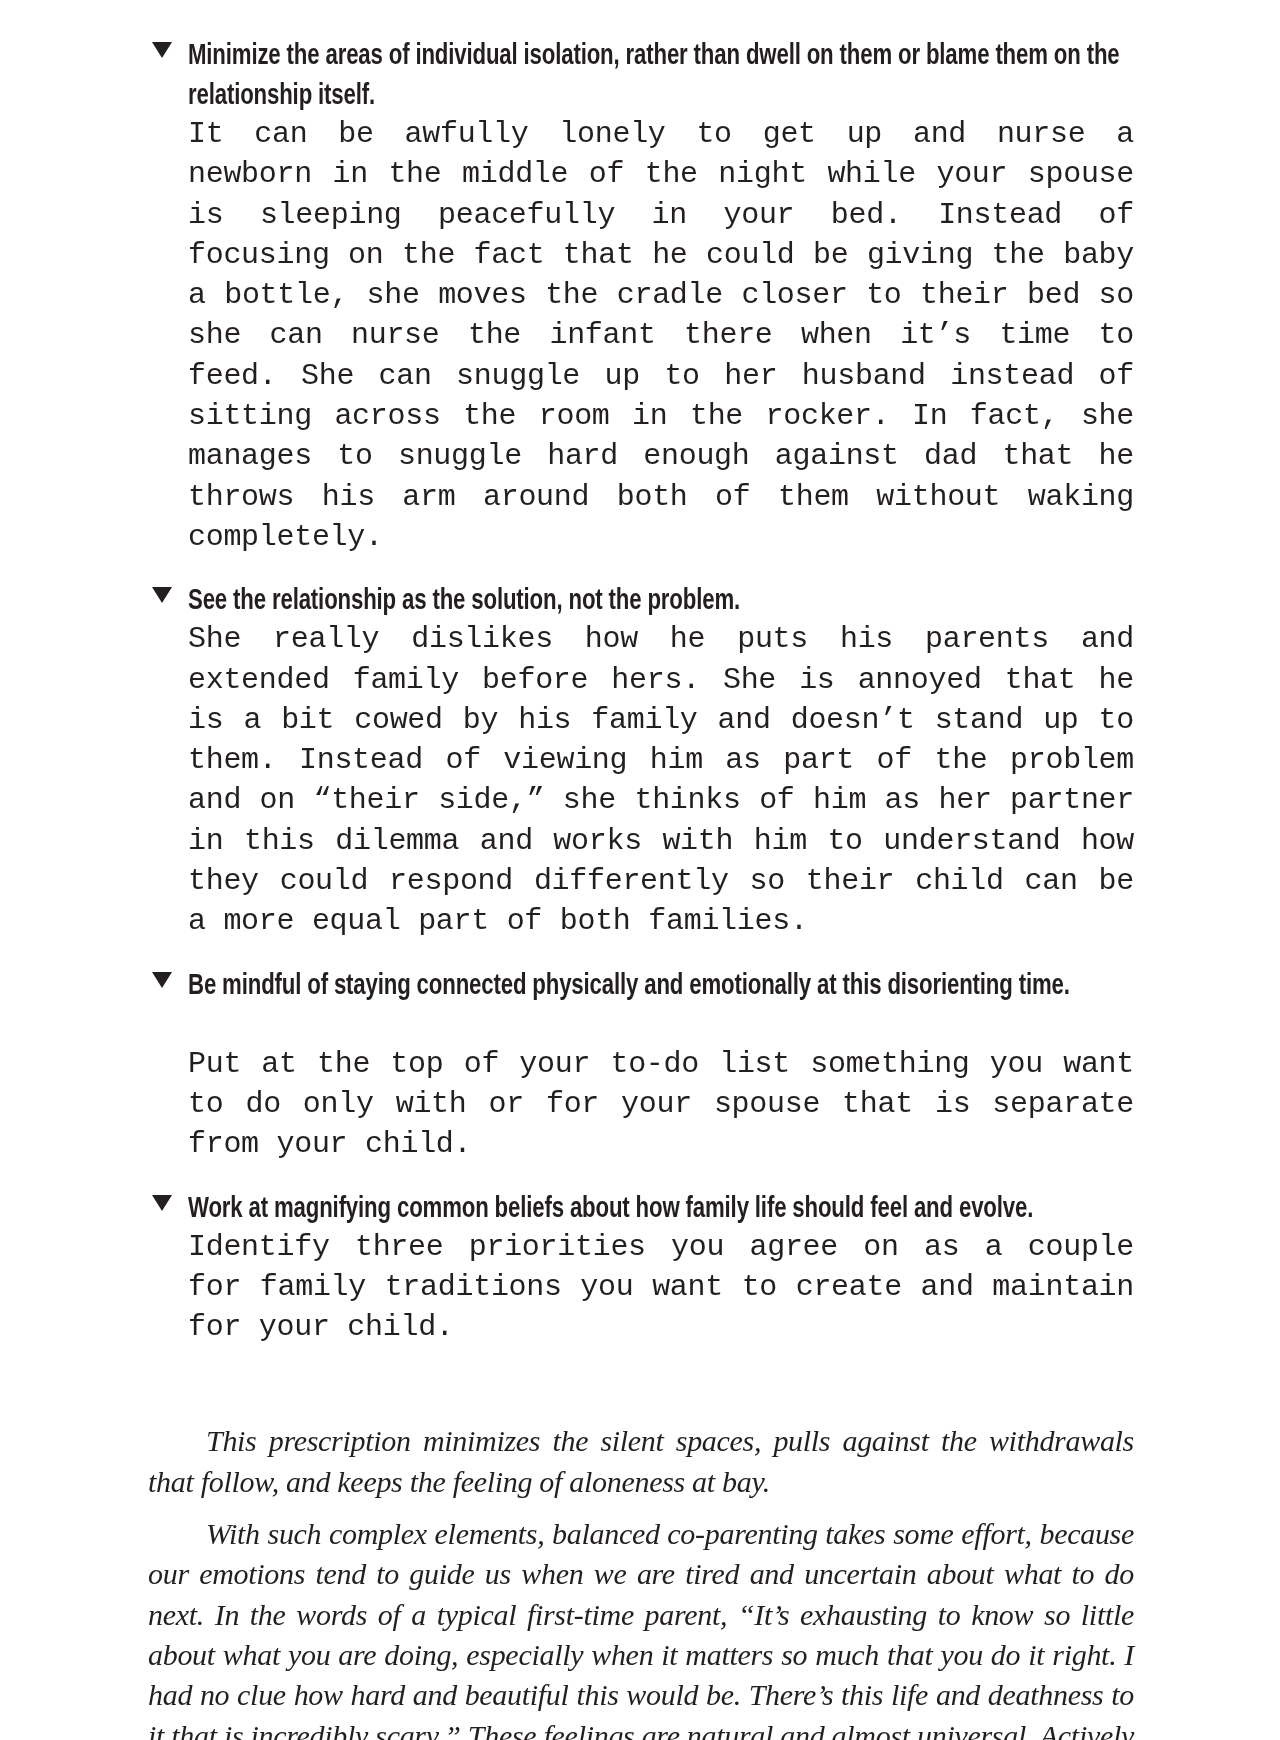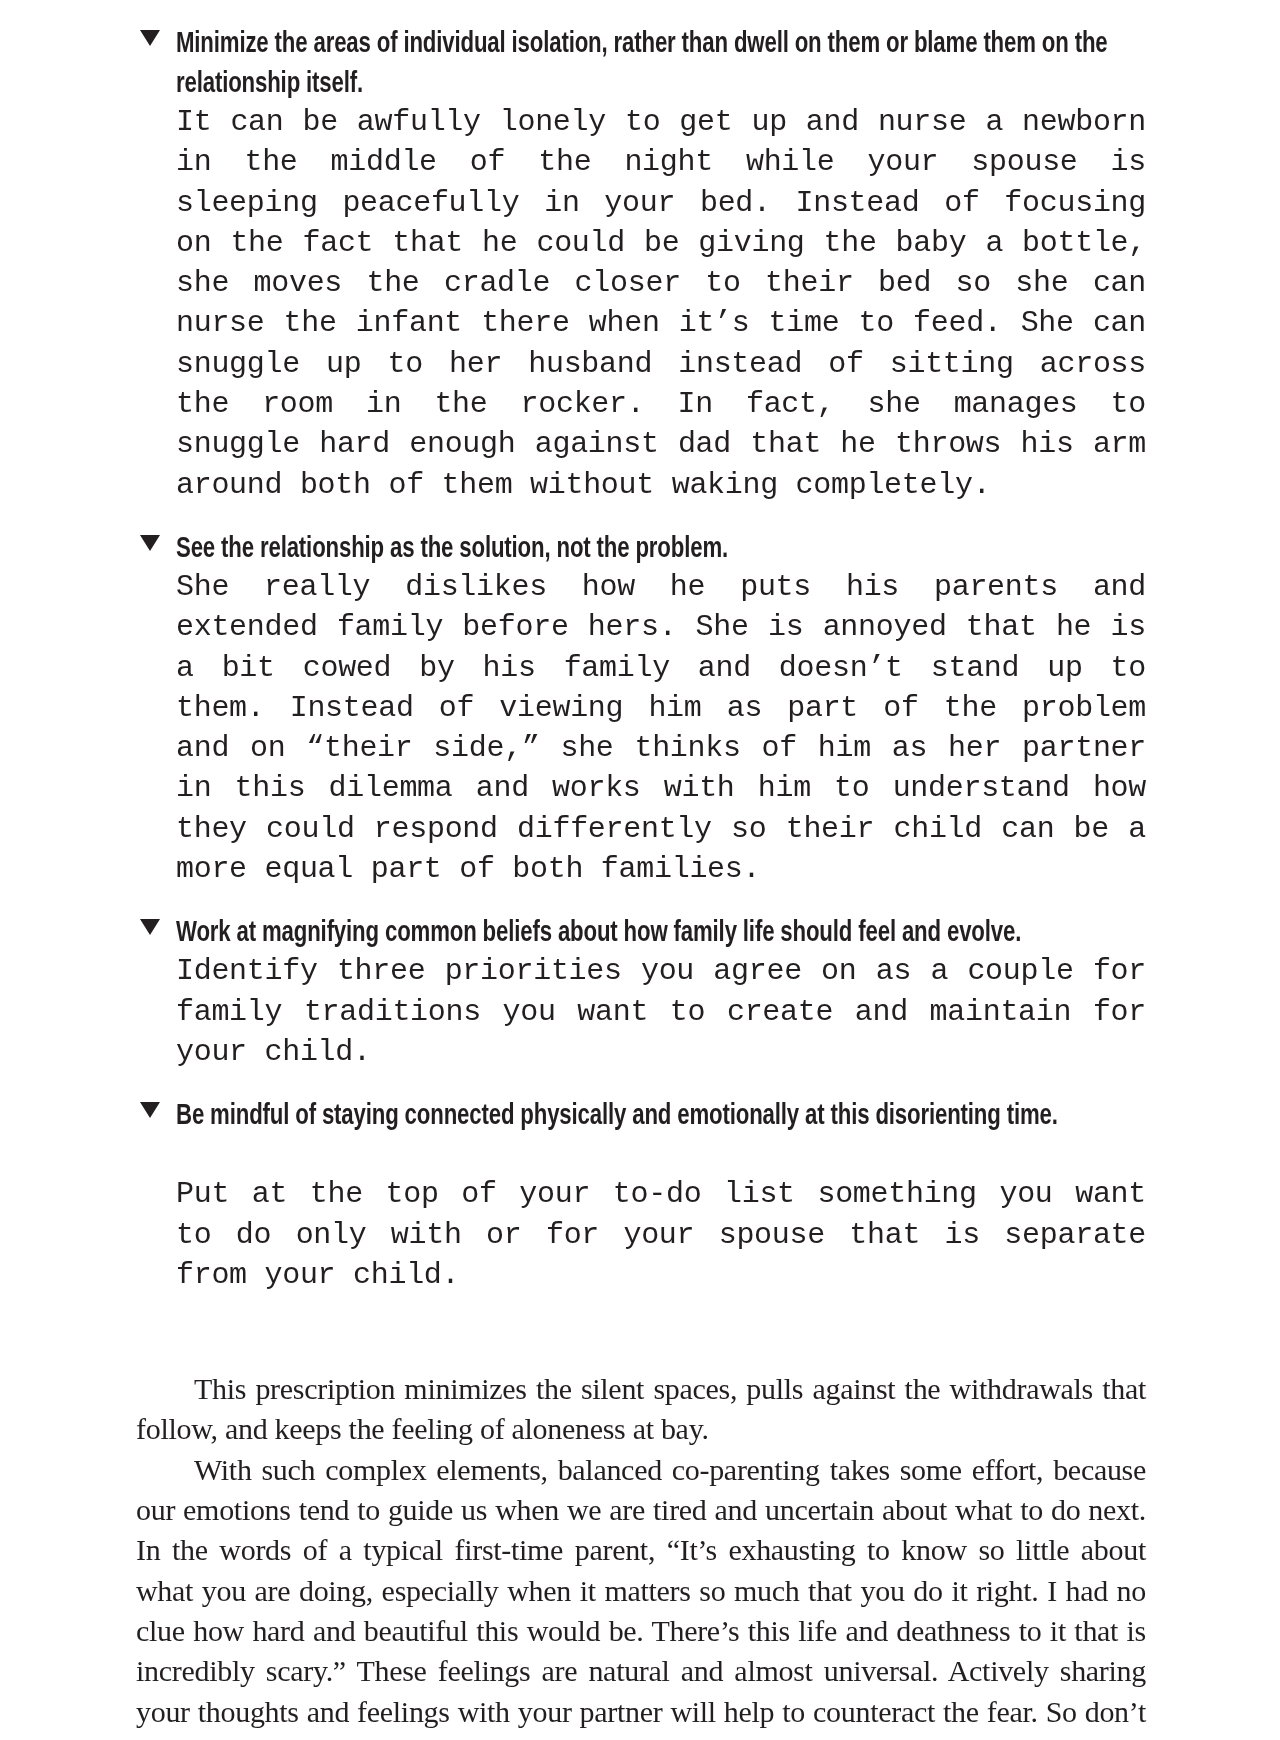--- a/index.html
+++ b/index.html
@@ -14,21 +14,21 @@
       overflow: hidden;
       color: #231f20;
     }
     .page {
       position: absolute;
       left: 136px;
       top: 22px;
       width: 1010px;
     }
     .bullet-list {
-      margin: 0;
+      margin: 12px;
       padding: 0;
       list-style: none;
     }
     .bullet-item {
       position: relative;
       padding-left: 40px;
       margin-bottom: 22px;
     }
     .bullet-item .marker {
       position: absolute;
@@ -63,49 +63,50 @@
       letter-spacing: -0.3px;
     }
     .prose {
       margin-top: 74px;
     }
     .prose p {
       font-family: "Liberation Serif", serif;
       font-size: 30px;
       line-height: 40.3px;
       text-align: justify;
-      margin: 0;
+      margin: 12px;
       text-indent: 58px;
       letter-spacing: -0.3px;
+      font-style: italic;
     }
   </style>
 </head>
 <body>
 
 <div class="page">
   <ul class="bullet-list">
     <li class="bullet-item">
       <span class="marker"></span>
       <p class="bullet-heading two-line">Minimize the areas of individual isolation, rather than dwell on them or blame them on the relationship itself.</p>
       <p class="bullet-body">It can be awfully lonely to get up and nurse a newborn in the middle of the night while your spouse is sleeping peacefully in your bed. Instead of focusing on the fact that he could be giving the baby a bottle, she moves the cradle closer to their bed so she can nurse the infant there when it’s time to feed. She can snuggle up to her husband instead of sitting across the room in the rocker. In fact, she manages to snuggle hard enough against dad that he throws his arm around both of them without waking completely.</p>
     </li>
     <li class="bullet-item">
       <span class="marker"></span>
       <p class="bullet-heading one-line">See the relationship as the solution, not the problem.</p>
       <p class="bullet-body">She really dislikes how he puts his parents and extended family before hers. She is annoyed that he is a bit cowed by his family and doesn’t stand up to them. Instead of viewing him as part of the problem and on “their side,” she thinks of him as her partner in this dilemma and works with him to understand how they could respond differently so their child can be a more equal part of both families.</p>
     </li>
     <li class="bullet-item">
       <span class="marker"></span>
-      <p class="bullet-heading one-line">Work at magnifying common beliefs about how family life should feel and evolve.</p>
-      <p class="bullet-body">Identify three priorities you agree on as a couple for family traditions you want to create and maintain for your child.</p>
+      <p class="bullet-heading two-line">Be mindful of staying connected physically and emotionally at this disorient­ing time.</p>
+      <p class="bullet-body">Put at the top of your to-do list something you want to do only with or for your spouse that is separate from your child.</p>
     </li>
     <li class="bullet-item">
       <span class="marker"></span>
-      <p class="bullet-heading two-line">Be mindful of staying connected physically and emotionally at this disorient­ing time.</p>
-      <p class="bullet-body">Put at the top of your to-do list something you want to do only with or for your spouse that is separate from your child.</p>
+      <p class="bullet-heading one-line">Work at magnifying common beliefs about how family life should feel and evolve.</p>
+      <p class="bullet-body">Identify three priorities you agree on as a couple for family traditions you want to create and maintain for your child.</p>
     </li>
   </ul>
 
   <div class="prose">
     <p>This prescription minimizes the silent spaces, pulls against the withdrawals that follow, and keeps the feeling of aloneness at bay.</p>
     <p>With such complex elements, balanced co-parenting takes some effort, because our emotions tend to guide us when we are tired and uncertain about what to do next. In the words of a typical first-time parent, “It’s exhausting to know so little about what you are doing, espe­cially when it matters so much that you do it right. I had no clue how hard and beautiful this would be. There’s this life and deathness to it that is incredibly scary.” These feelings are natural and almost universal. Actively sharing your thoughts and feelings with your partner will help to counter­act the fear. So don’t underestimate a simple, straightforward act like tenderly taking your partner’s face in your hands and saying, “Hi, I remember you. Remember me? We’re doing this together, right? I’m right here and so are you.” The expression alone is a great first step.</p>
   </div>
 </div>
 
 </body></html>

